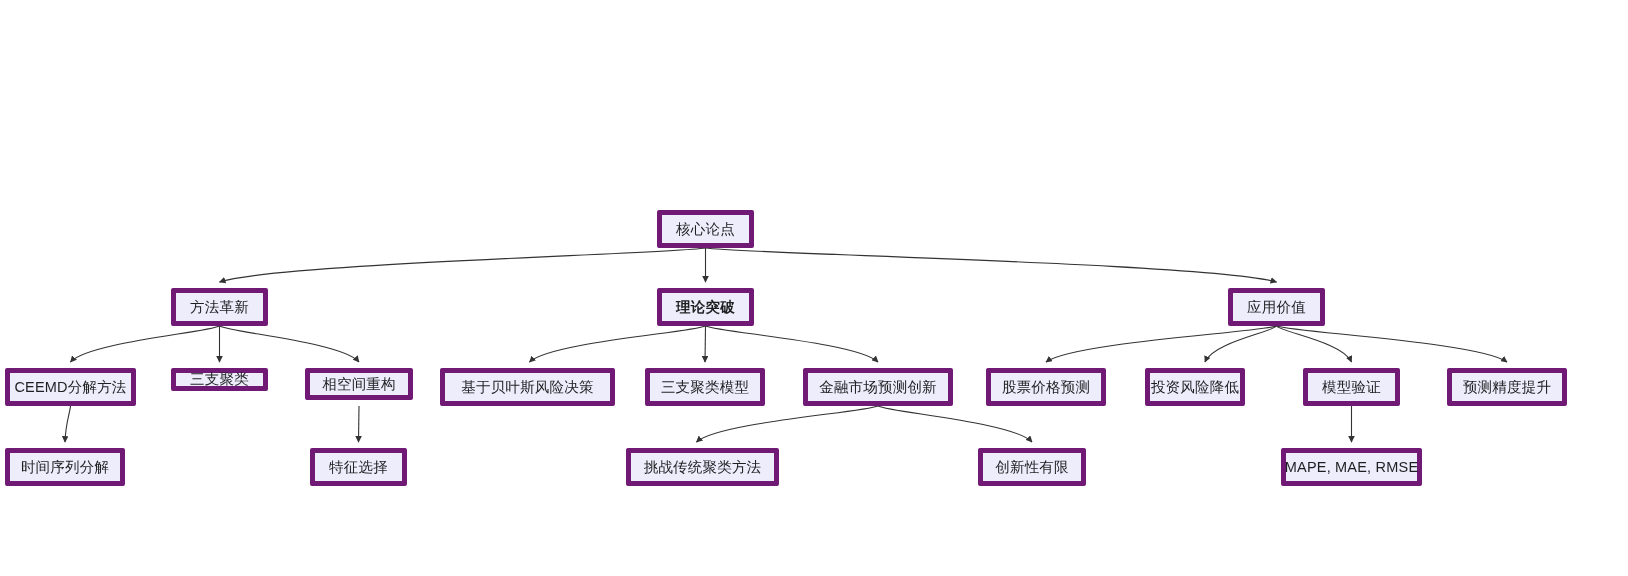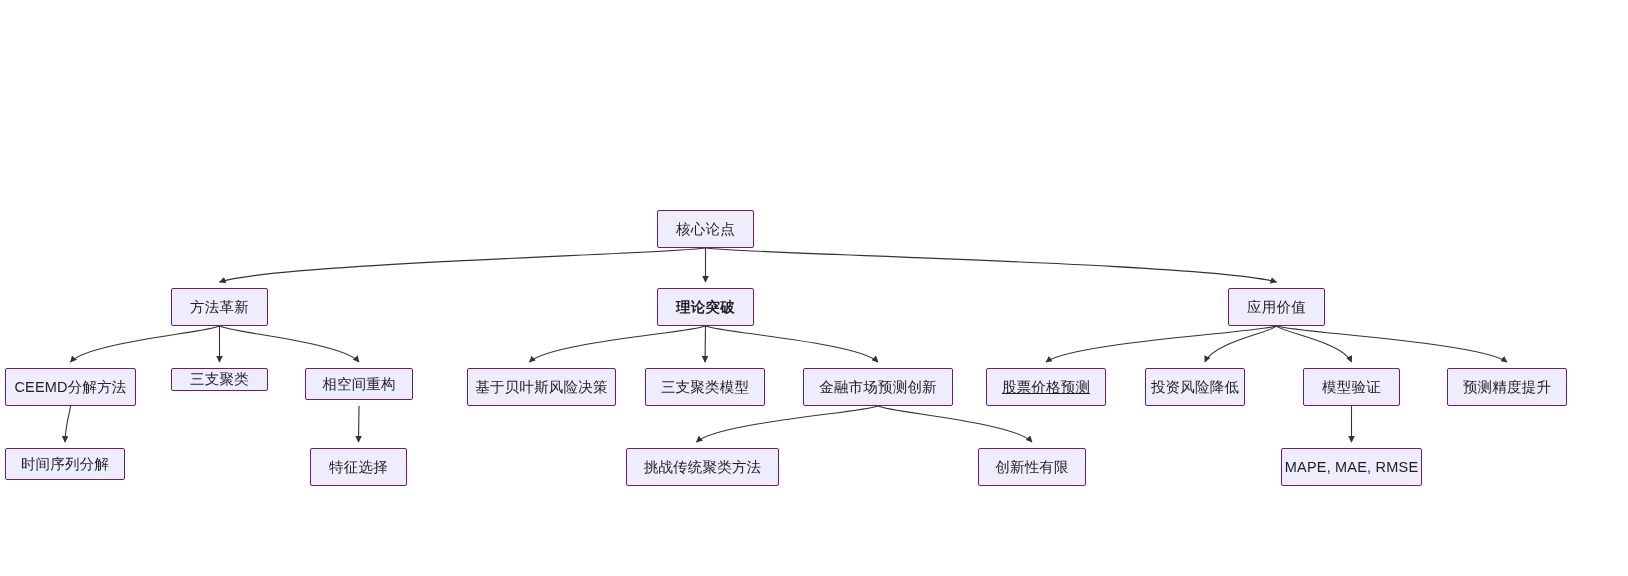--- a/index.html
+++ b/index.html
@@ -3,21 +3,21 @@
 <meta charset="utf-8">
 <style>
   html,body{margin:0;padding:0;background:#ffffff;}
   body{font-family:"Liberation Sans","DejaVu Sans",sans-serif;}
   #canvas{position:relative;width:1628px;height:576px;background:#ffffff;overflow:hidden;}
   #edges{position:absolute;left:0;top:0;width:1628px;height:576px;pointer-events:none;}
   .node{
     position:absolute;
     box-sizing:border-box;
     background:#ededfb;
-    border:1px solid #701a75;
+    border:5px solid #701a75;
     border-radius:2px;
     display:flex;
     align-items:center;
     justify-content:center;
     color:#1f1f22;
     font-size:14.5px;
     line-height:1;
     letter-spacing:0.2px;
     white-space:nowrap;
     height:38px;
@@ -71,42 +71,42 @@
       </div>
       <div class="node" style="left: 5px; top: 368px; width: 131px; height: 38px;">
         <span class="label">CEEMD分解方法</span>
       </div>
       <div class="node" style="left: 171px; top: 368px; width: 97px; height: 23px;">
         <span class="label">三支聚类</span>
       </div>
       <div class="node" style="left: 305px; top: 368px; width: 108px; height: 32px;">
         <span class="label">相空间重构</span>
       </div>
-      <div class="node" style="left: 467px; top: 368px; width: 149px; height: 38px;">
+      <div class="node" style="left: 440px; top: 368px; width: 175px; height: 38px;">
         <span class="label">基于贝叶斯风险决策</span>
       </div>
       <div class="node" style="left: 645px; top: 368px; width: 120px; height: 38px;">
         <span class="label">三支聚类模型</span>
       </div>
       <div class="node" style="left: 803px; top: 368px; width: 150px; height: 38px;">
         <span class="label">金融市场预测创新</span>
       </div>
-      <div class="node" style="left: 986px; top: 368px; width: 120px; height: 38px; text-decoration: underline;">
+      <div class="node" style="left: 986px; top: 368px; width: 120px; height: 38px;">
         <span class="label">股票价格预测</span>
       </div>
       <div class="node" style="left: 1145px; top: 368px; width: 100px; height: 38px;">
         <span class="label">投资风险降低</span>
       </div>
       <div class="node" style="left: 1303px; top: 368px; width: 97px; height: 38px;">
         <span class="label">模型验证</span>
       </div>
       <div class="node" style="left: 1447px; top: 368px; width: 120px; height: 38px;">
         <span class="label">预测精度提升</span>
       </div>
-      <div class="node" style="left: 5px; top: 448px; width: 120px; height: 32px;">
+      <div class="node" style="left: 5px; top: 448px; width: 120px; height: 38px;">
         <span class="label">时间序列分解</span>
       </div>
       <div class="node" style="left: 310px; top: 448px; width: 97px; height: 38px;">
         <span class="label">特征选择</span>
       </div>
       <div class="node" style="left: 620px; top: 448px; width: 153px; height: 38px; margin-left: 6px;">
         <span class="label">挑战传统聚类方法</span>
       </div>
       <div class="node" style="left: 978px; top: 448px; width: 108px; height: 38px;">
         <span class="label">创新性有限</span>

